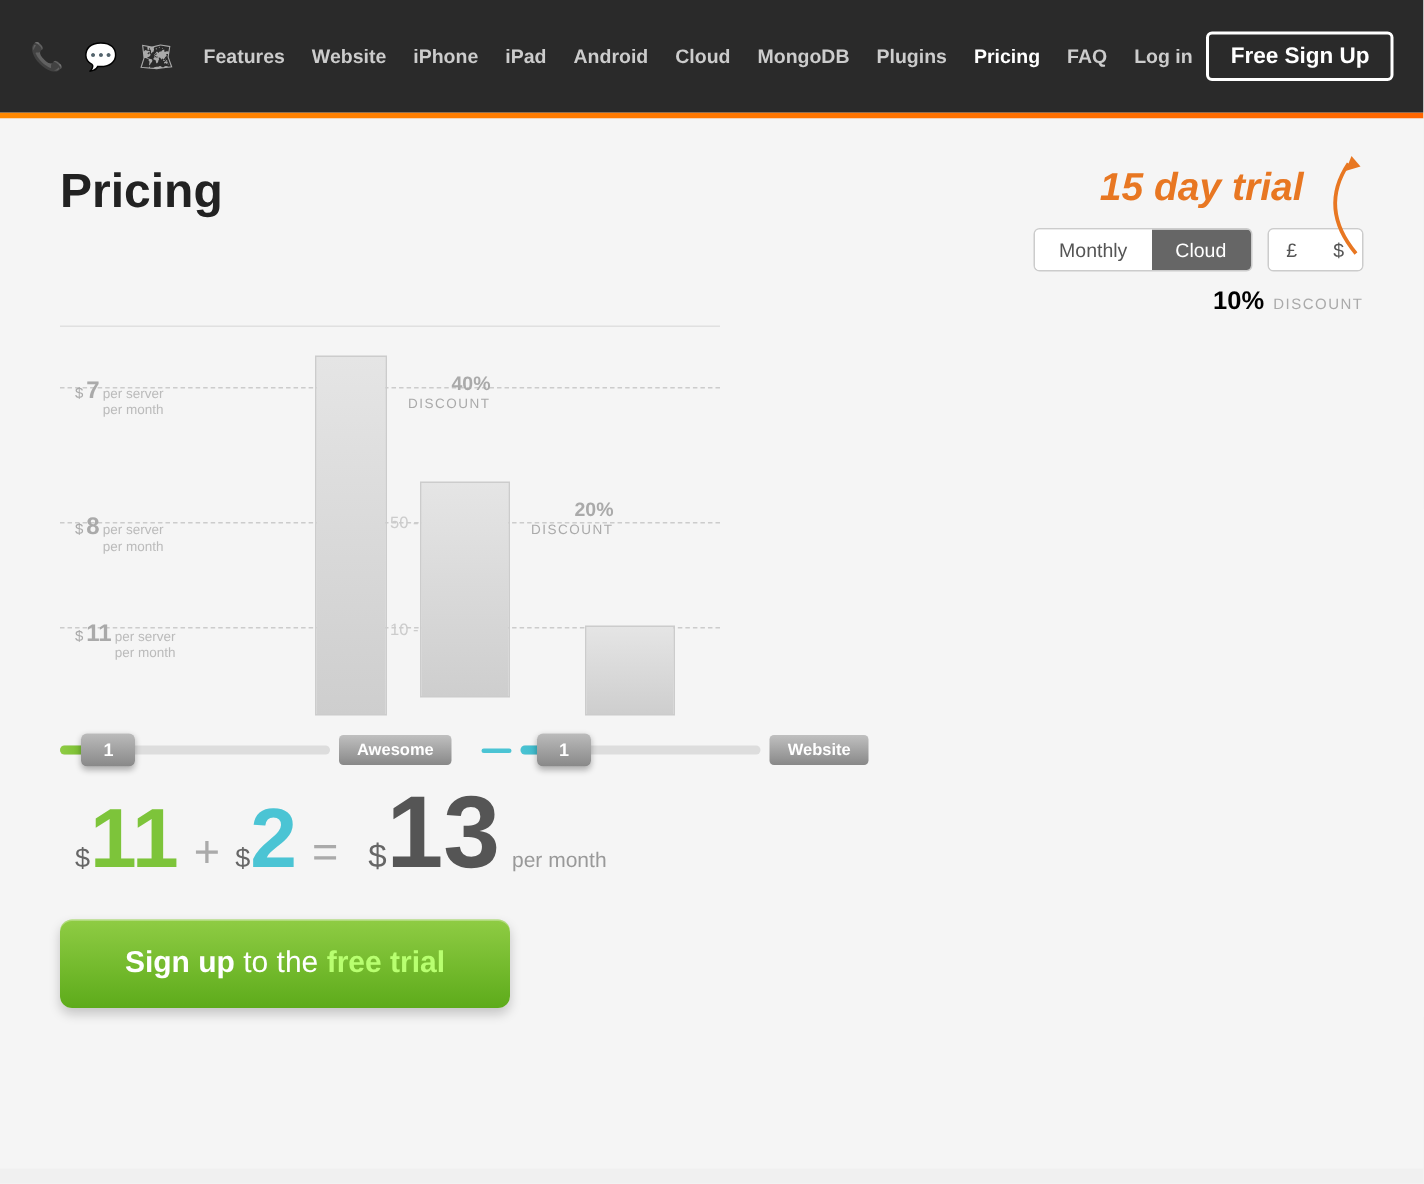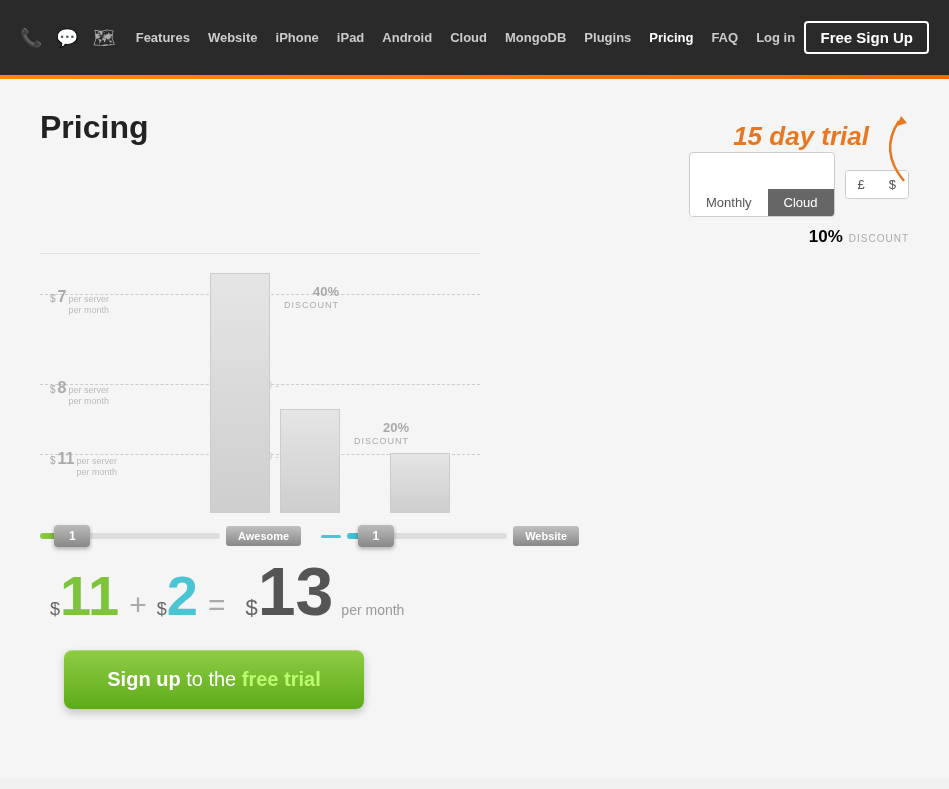--- a/index.html
+++ b/index.html
@@ -70,21 +70,21 @@
     }
     .page-subtitle {
       font-size: 18px;
       color: #666;
       margin-bottom: 30px;
     }
 
     
     .trial-annotation {
       position: absolute;
-      top: 42px;
+      top: 30px;
       right: 80px;
       text-align: center;
     }
     .trial-text {
       font-size: 26px;
       color: #e87722;
       font-family: 'Comic Sans MS', cursive, sans-serif;
       font-style: italic;
       font-weight: bold;
     }
@@ -111,21 +111,20 @@
       overflow: hidden;
       background: #fff;
     }
     .toggle-btn {
       padding: 6px 16px;
       font-size: 13px;
       cursor: pointer;
       background: #fff;
       border: none;
       color: #555;
-      margin-top: 36px;
     }
     .toggle-btn.active {
       background: #666;
       color: #fff;
     }
     .currency-group {
       display: flex;
       border: 1px solid #ccc;
       border-radius: 4px;
       overflow: hidden;
@@ -169,21 +168,20 @@
     .signup-btn {
       background: linear-gradient(to bottom, #8fcc44, #5dab1a);
       color: #fff;
       border: none;
       border-radius: 8px;
       padding: 18px 60px;
       font-size: 20px;
       cursor: pointer;
       box-shadow: 0 4px 8px rgba(0,0,0,0.2), inset 0 1px 0 rgba(255,255,255,0.3);
       width: 300px;
-      margin-left: 24px;
     }
 
     
     .pricing-layout {
       display: flex;
       gap: 0;
       align-items: flex-start;
       margin-top: 0;
     }
     .left-section {
@@ -272,26 +270,26 @@
           <span style="font-size:10px; color:#aaa;">$</span>
           <span style="font-size:16px; color:#aaa; font-weight:bold;">8</span>
           <span style="font-size:9px; color:#bbb; line-height:1.2;">per server<br>per month</span>
         </div>
         <div style="position:absolute; left:10px; top:196px; display:flex; align-items:baseline; gap:2px;">
           <span style="font-size:10px; color:#aaa;">$</span>
           <span style="font-size:16px; color:#aaa; font-weight:bold;">11</span>
           <span style="font-size:9px; color:#bbb; line-height:1.2;">per server<br>per month</span>
         </div>
 
-        <div style="position:absolute; left:170px; bottom:0; width:60px; height:240px; background:linear-gradient(to bottom, #e5e5e5, #cecece); border:1px solid #ccc;">
+        <div style="position:absolute; left:170px; bottom:0; width:48px; height:240px; background:linear-gradient(to bottom, #e5e5e5, #cecece); border:1px solid #ccc;">
           <span style="position:absolute; right:-70px; top:10px; font-size:13px; color:#aaa; font-weight:bold;">40%</span>
           <span style="position:absolute; right:-70px; top:26px; font-size:9px; color:#aaa; letter-spacing:1px;">DISCOUNT</span>
         </div>
 
-        <div style="position:absolute; left:240px; bottom:0; width:60px; height:104px; background:linear-gradient(to bottom, #e5e5e5, #cecece); border:1px solid #ccc;">
+        <div style="position:absolute; left:240px; bottom:12px; width:60px; height:144px; background:linear-gradient(to bottom, #e5e5e5, #cecece); border:1px solid #ccc;">
           <span style="position:absolute; right:-70px; top:10px; font-size:13px; color:#aaa; font-weight:bold;">20%</span>
           <span style="position:absolute; right:-70px; top:26px; font-size:9px; color:#aaa; letter-spacing:1px;">DISCOUNT</span>
         </div>
 
         <div style="position:absolute; left:350px; bottom:0; width:60px; height:60px; background:linear-gradient(to bottom, #e5e5e5, #cecece); border:1px solid #ccc;"></div>
 
       </div>
 
       <div style="display:flex; gap:10px; align-items:center; margin-top:12px;">
 

